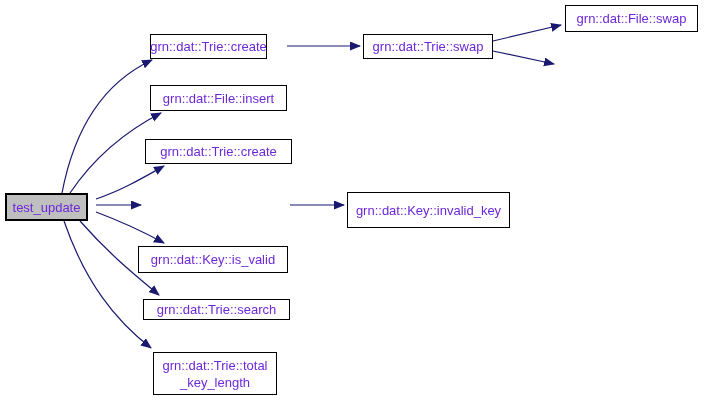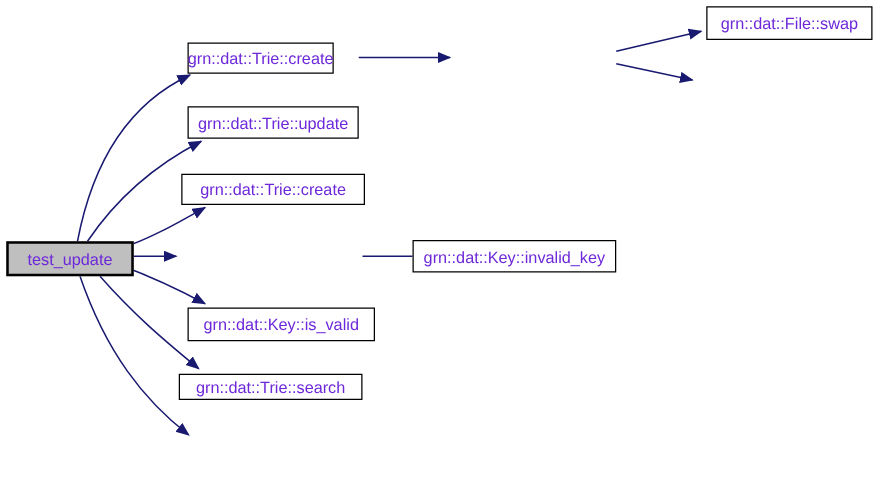--- a/index.html
+++ b/index.html
@@ -49,49 +49,56 @@
     <path class="edge" d="M 96,205 L 141,205" marker-end="url(#arrow)" stroke="#191970"></path>
     <path class="edge" d="M 96,212 C 120,221 142,231 164,243" marker-end="url(#arrow)" stroke="#191970"></path>
     <path class="edge" d="M 80,221 C 110,255 135,275 159,295" marker-end="url(#arrow)" stroke="#191970"></path>
     <path class="edge" d="M 64,221 C 85,282 115,320 151,348" marker-end="url(#arrow)" stroke="#191970"></path>
     <path class="edge" d="M 287,46 L 360,46" marker-end="url(#arrow)" stroke="#191970"></path>
     <path class="edge" d="M 493,41 L 561,25" marker-end="url(#arrow)" stroke="#191970"></path>
     <path class="edge" d="M 493,51 L 554,64" marker-end="url(#arrow)" stroke="#191970"></path>
     <path class="edge" d="M 290,205 L 344,205" marker-end="url(#arrow)" stroke="#191970"></path>
   </svg>
 
-  <div class="node highlight" style="left:5px;top:193px;width:102px;height:28px">
+  <div class="node highlight" style="left:5px;top:193px;width:83px;height:28px">
     <span>test_update</span>
   </div>
 
   <div class="node" style="left:150px;top:34px;width:117px;height:25px">
     <span>grn::dat::Trie::create</span>
   </div>
 
+  <div class="node" style="left:363px;top:34px;width:130px;height:25px">
+    <span>grn::dat::Trie::swap</span>
+  </div>
 
   <div class="node" style="left:565px;top:5px;width:133px;height:27px">
     <span>grn::dat::File::swap</span>
   </div>
 
 
   <div class="node" style="left:150px;top:85px;width:137px;height:26px">
-    <span>grn::dat::Trie::update</span>
+    <span>grn::dat::File::insert</span>
   </div>
 
   <div class="node" style="left:145px;top:139px;width:147px;height:25px">
     <span>grn::dat::Trie::create</span>
   </div>
 
 
-  <div class="node" style="left:330px;top:192px;width:163px;height:26px">
+  <div class="node" style="left:347px;top:192px;width:163px;height:36px">
     <span>grn::dat::Key::invalid_key</span>
   </div>
 
-  <div class="node" style="left:150px;top:246px;width:150px;height:27px">
+  <div class="node" style="left:138px;top:246px;width:150px;height:27px">
     <span>grn::dat::Key::is_valid</span>
   </div>
 
   <div class="node" style="left:143px;top:299px;width:147px;height:21px">
     <span>grn::dat::Trie::search</span>
   </div>
 
+  <div class="node" style="left:153px;top:352px;width:124px;height:43px">
+    <span>grn::dat::Trie::total
+_key_length</span>
+  </div>
 
 </div>
 
 </body></html>

